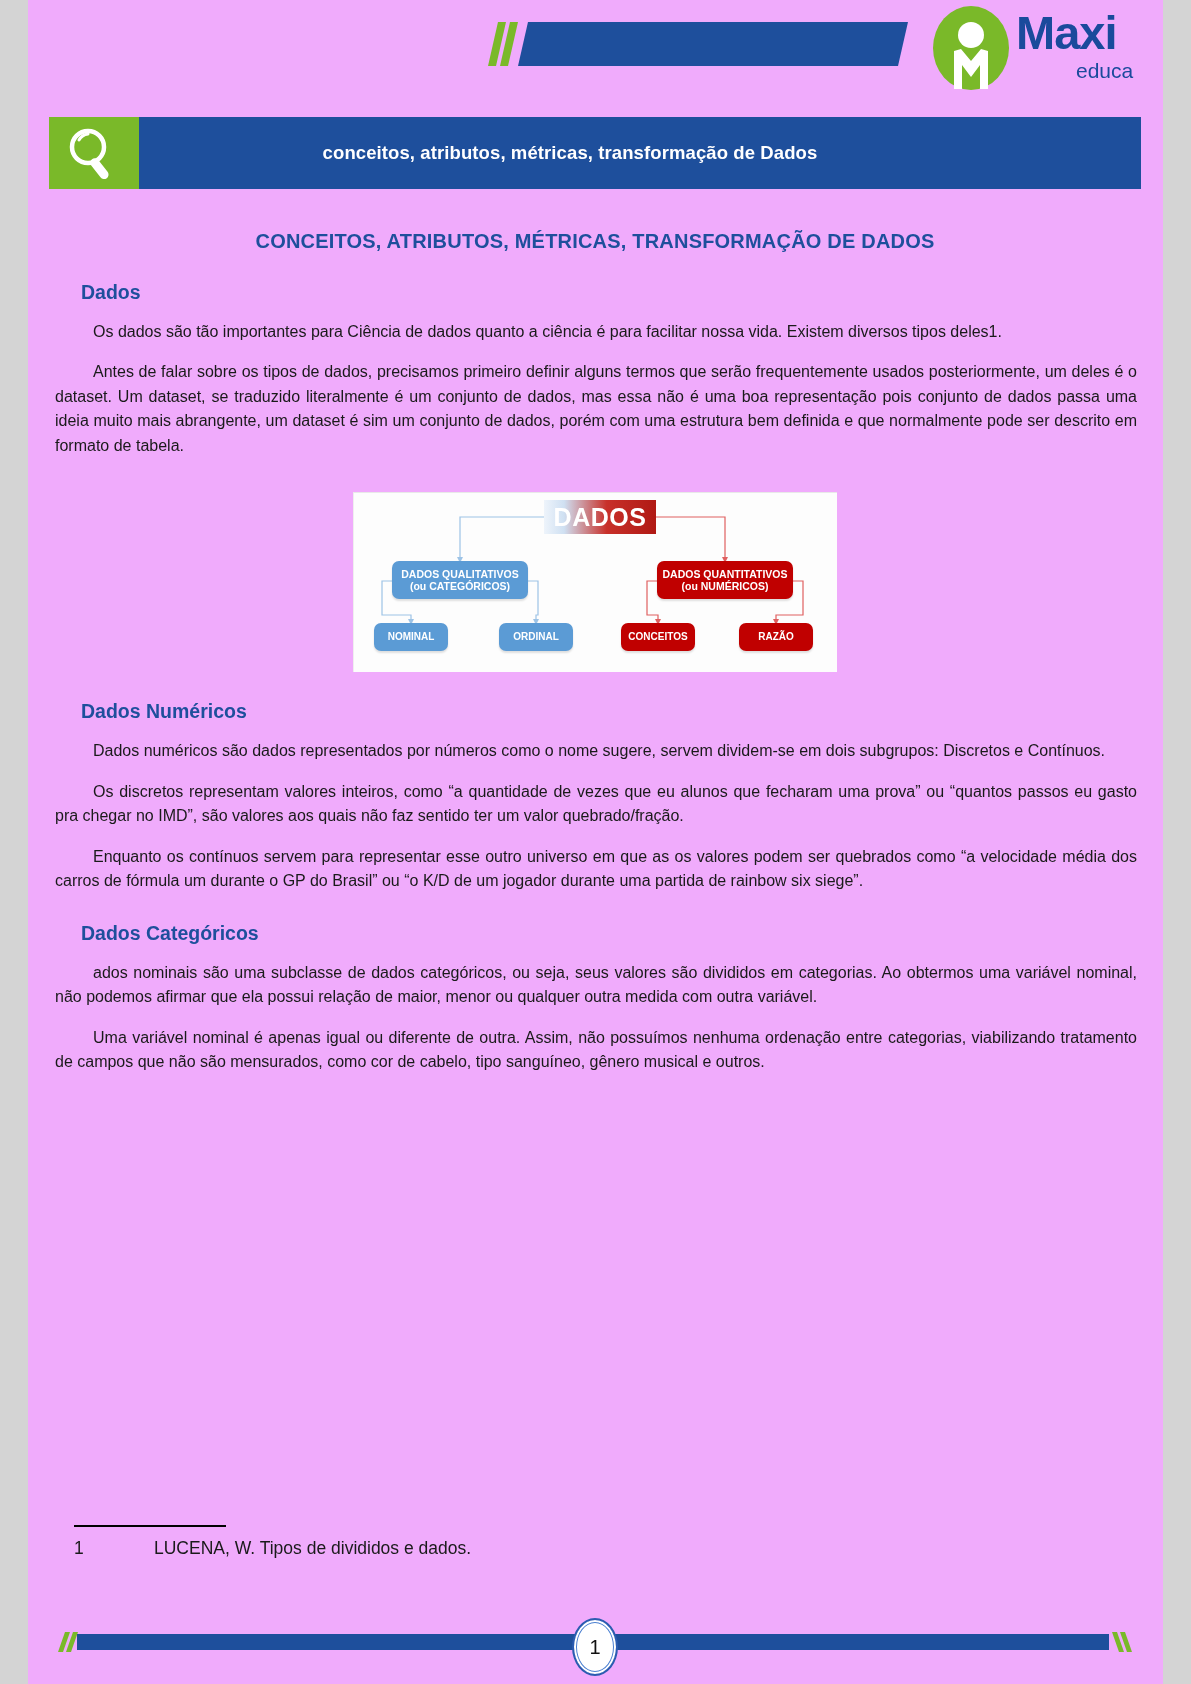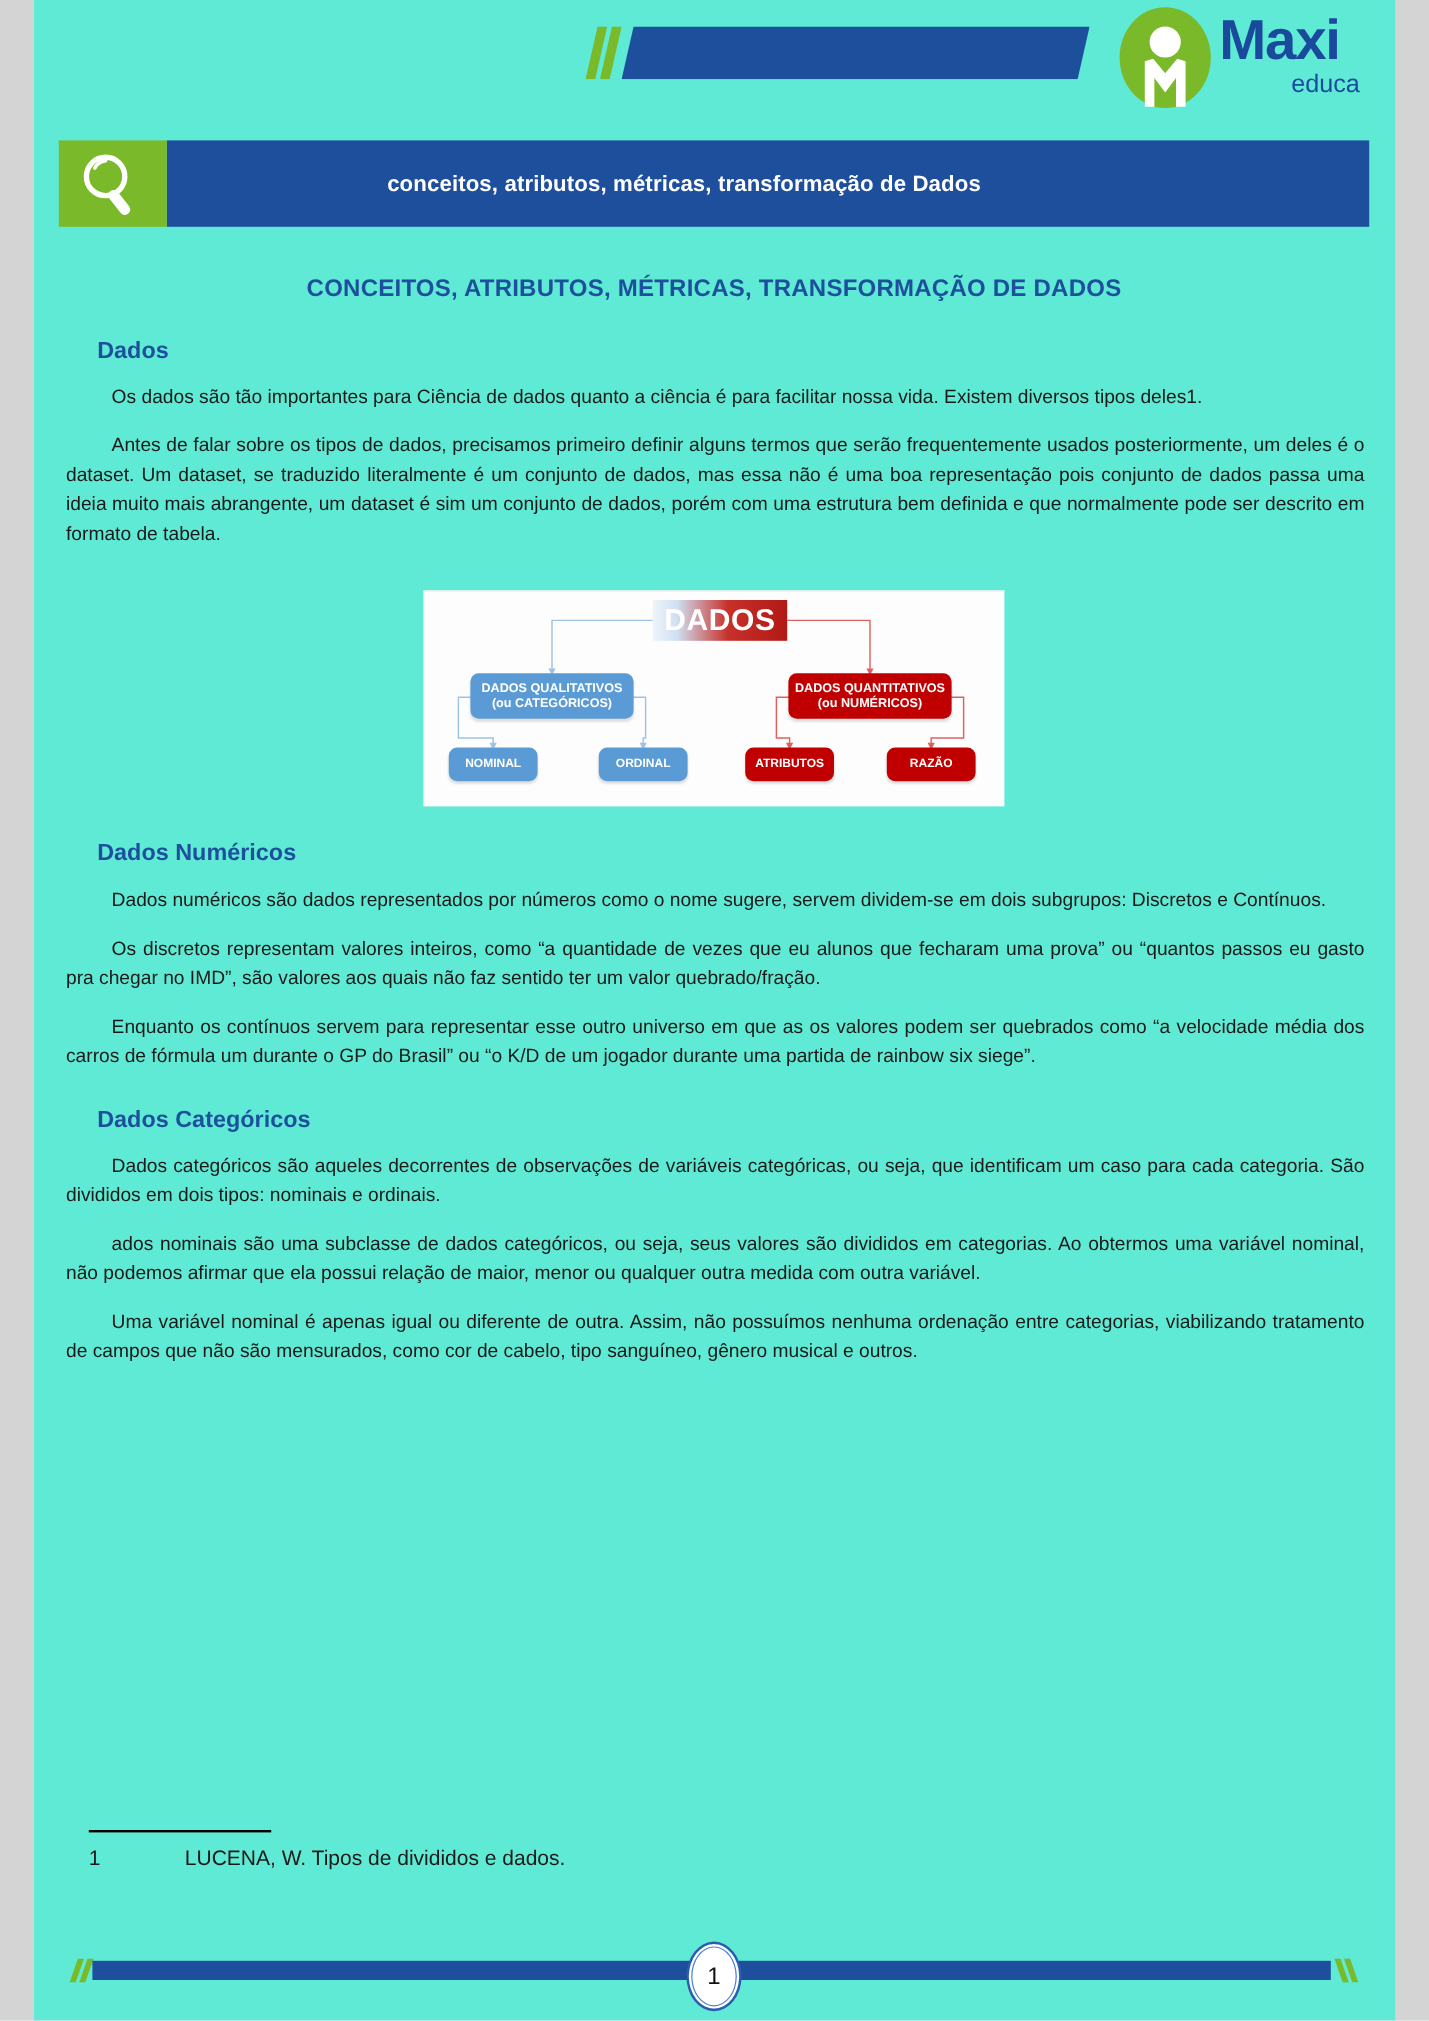--- a/index.html
+++ b/index.html
@@ -21,21 +21,21 @@
     position: absolute;
     top: 0; bottom: 0;
     width: 28px;
     background: #d4d4d4;
   }
   .gutter.left { left: 0; }
   .gutter.right { right: 0; }
   .sheet {
     position: absolute;
     left: 28px; right: 28px; top: 0; bottom: 0;
-    background: #5eead4;
+    background: #f0abfc;
   }
 
   
   .header {
     position: relative;
     height: 100px;
   }
   .hdr-bar-wrap {
     position: absolute;
     left: 460px;
@@ -322,31 +322,30 @@
           <span>(ou CATEGÓRICOS)</span>
         </div>
 
         <div class="dg-box dg-red dg-l1" id="dgQuant">
           <span>DADOS QUANTITATIVOS</span>
           <span>(ou NUMÉRICOS)</span>
         </div>
 
         <div class="dg-box dg-blue dg-l2" id="dgNom">NOMINAL</div>
         <div class="dg-box dg-blue dg-l2" id="dgOrd">ORDINAL</div>
-        <div class="dg-box dg-red dg-l2" id="dgInt">ATRIBUTOS</div>
+        <div class="dg-box dg-red dg-l2" id="dgInt">CONCEITOS</div>
         <div class="dg-box dg-red dg-l2" id="dgRaz">RAZÃO</div>
       </div>
 
       <h2 class="section">Dados Numéricos</h2>
       <p class="body">Dados numéricos são dados representados por números como o nome sugere, servem dividem-se em dois subgrupos: Discretos e Contínuos.</p>
       <p class="body">Os discretos representam valores inteiros, como “a quantidade de vezes que eu alunos que fecharam uma prova” ou “quantos passos eu gasto pra chegar no IMD”, são valores aos quais não faz sentido ter um valor quebrado/fração.</p>
       <p class="body">Enquanto os contínuos servem para representar esse outro universo em que as os valores podem ser quebrados como “a velocidade média dos carros de fórmula um durante o GP do Brasil” ou “o K/D de um jogador durante uma partida de rainbow six siege”.</p>
 
       <h2 class="section">Dados Categóricos</h2>
-      <p class="body">Dados categóricos são aqueles decorrentes de observações de variáveis categóricas, ou seja, que identificam um caso para cada categoria. São divididos em dois tipos: nominais e ordinais.</p>
       <p class="body">ados nominais são uma subclasse de dados categóricos, ou seja, seus valores são divididos em categorias. Ao obtermos uma variável nominal, não podemos afirmar que ela possui relação de maior, menor ou qualquer outra medida com outra variável.</p>
       <p class="body">Uma variável nominal é apenas igual ou diferente de outra. Assim, não possuímos nenhuma ordenação entre categorias, viabilizando tratamento de campos que não são mensurados, como cor de cabelo, tipo sanguíneo, gênero musical e outros.</p>
     </div>
 
     <div class="footnote-area">
       <div class="footnote-rule"></div>
       <div class="footnote">
         <span class="fn-num">1</span><span>LUCENA, W. Tipos de divididos e dados.</span>
       </div>
     </div>

